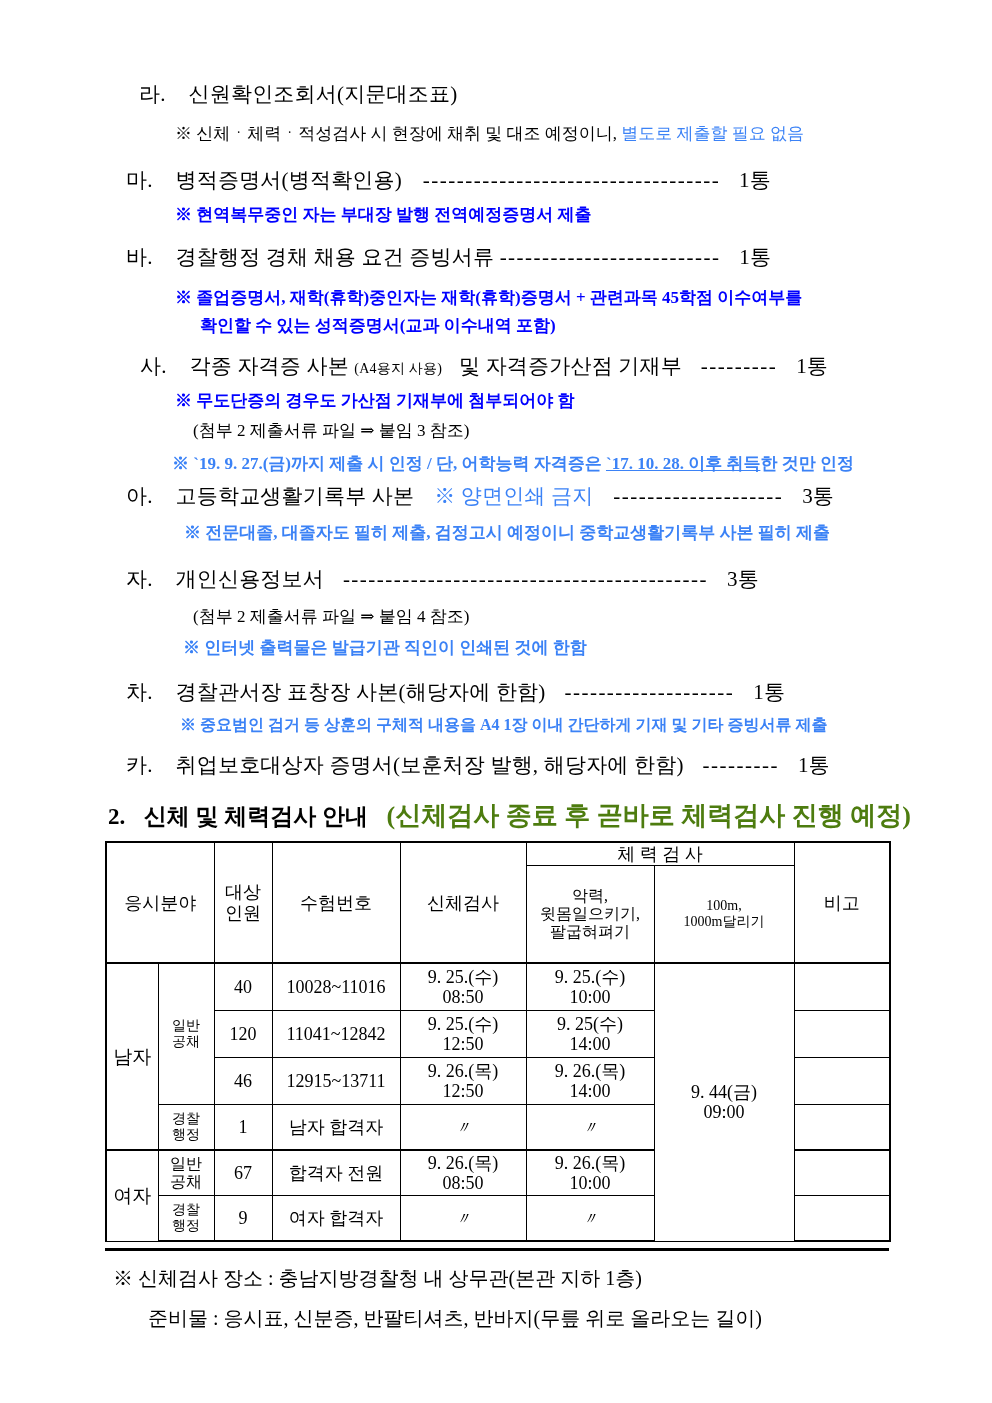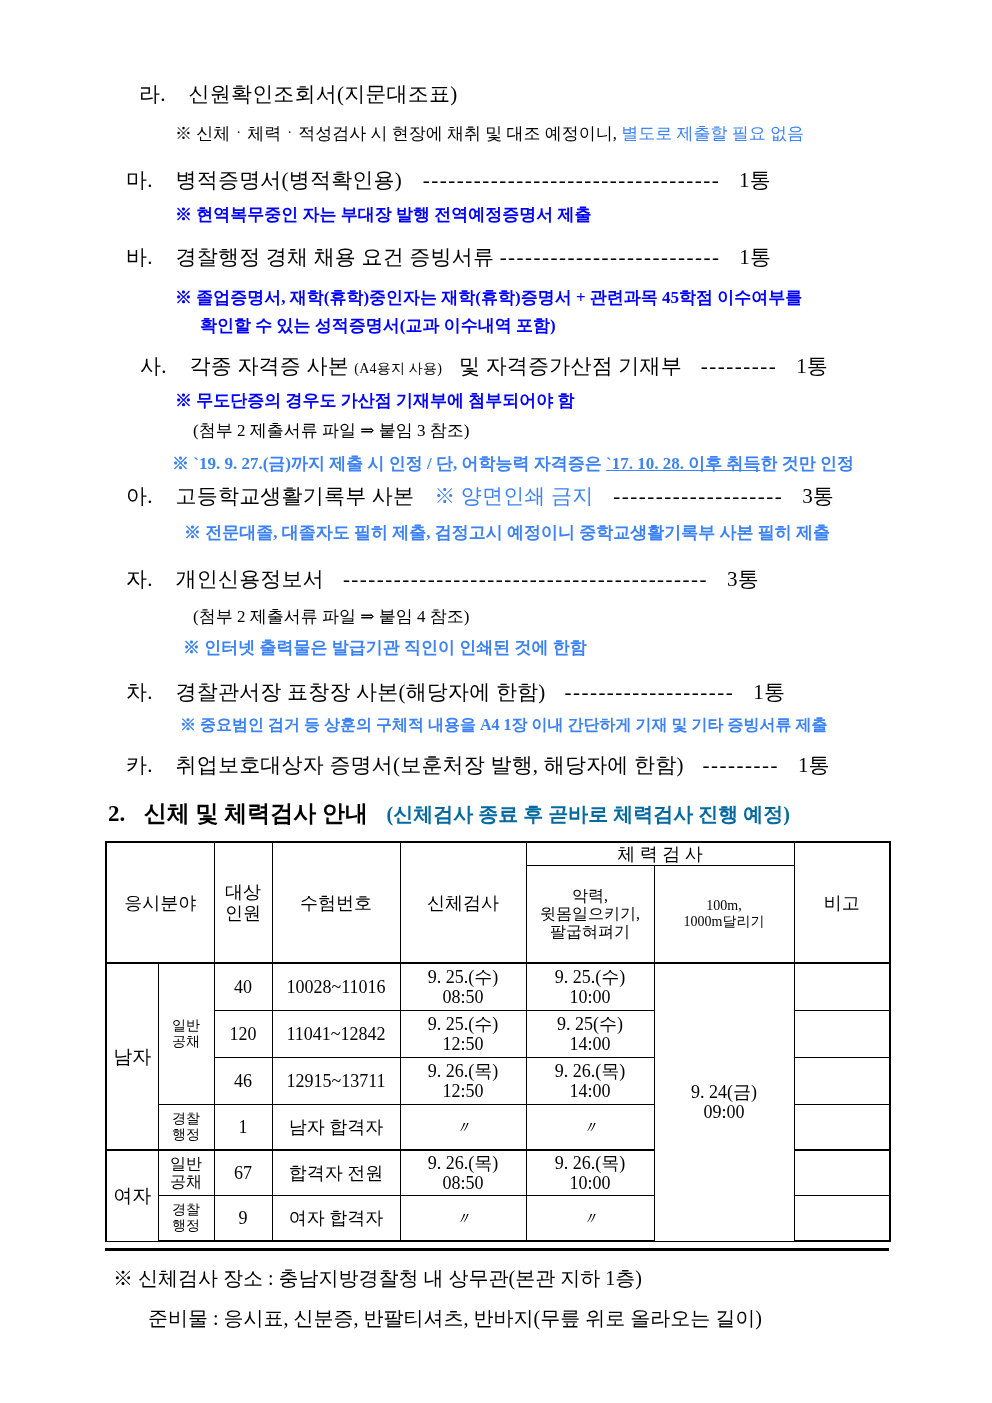--- a/index.html
+++ b/index.html
@@ -57,22 +57,22 @@
   
   .sec-head {
     position: absolute;
     left: 108px;
     top: 798px;
     font-size: 23px;
     font-weight: bold;
     white-space: nowrap;
   }
   .sec-head .sub {
-    color: #0369a1;
-    font-size: 20px;
+    color: #4d7c0f;
+    font-size: 26px;
   }
 
   
   .tbl-wrap {
     position: absolute;
     left: 105px;
     top: 841px;
   }
   table.exam {
     border-collapse: collapse;
@@ -262,21 +262,21 @@
           </td>
           <td class="thick-t" style="height:44px">40</td>
           <td class="thick-t">10028~11016</td>
           <td class="thick-t two-line">
             <span>9. 25.(수)</span><br><span>08:50</span>
           </td>
           <td class="thick-t two-line">
             <span>9. 25.(수)</span><br><span>10:00</span>
           </td>
           <td class="thick-t two-line" rowspan="6">
-            <span>9. 24(금)</span><br><span>09:00</span>
+            <span>9. 44(금)</span><br><span>09:00</span>
           </td>
           <td class="thick-t outer-right"></td>
         </tr>
 
         <tr>
           <td style="height:44px">120</td>
           <td>11041~12842</td>
           <td class="two-line">
             <span>9. 25.(수)</span><br><span>12:50</span>
           </td>

